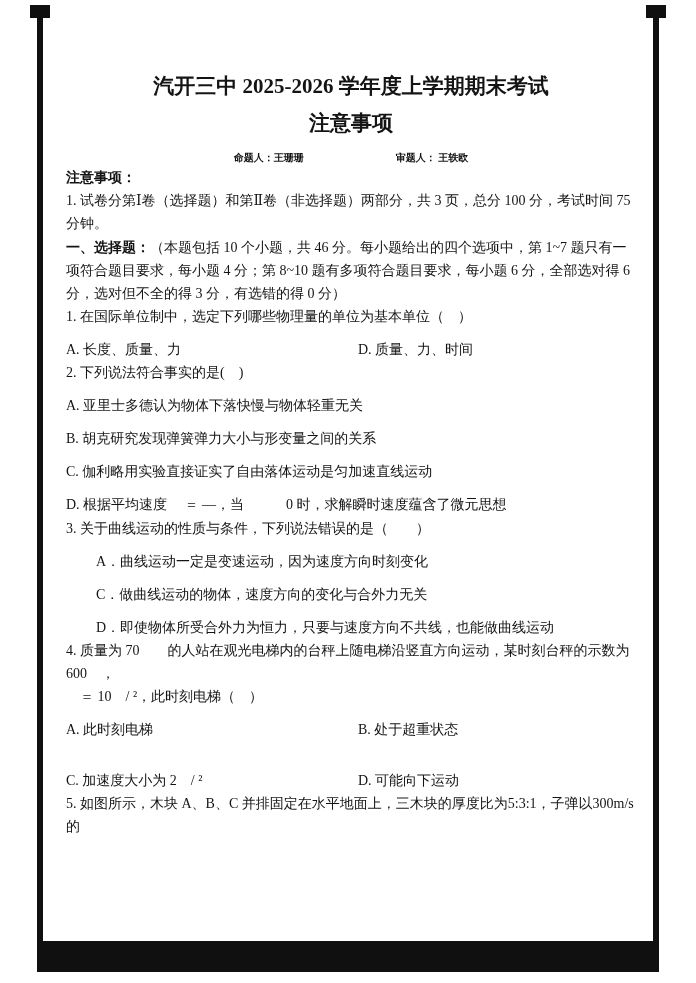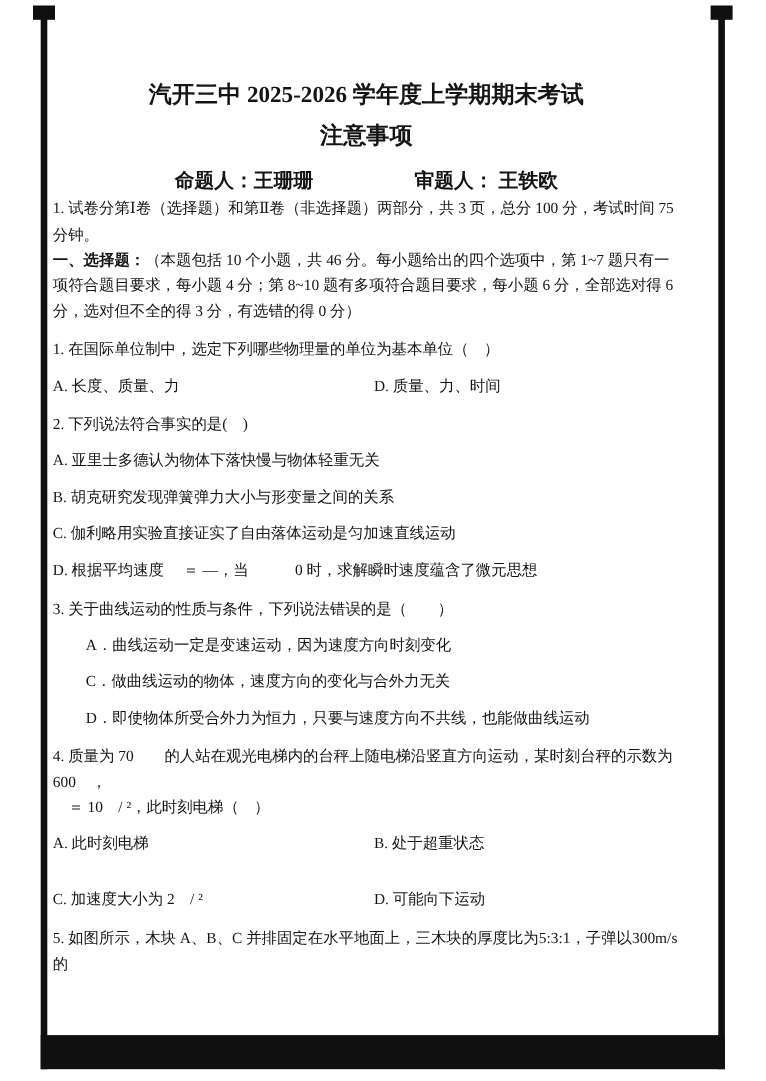--- a/index.html
+++ b/index.html
@@ -15,41 +15,41 @@
   }
   
   .edge { position:absolute; background:#101010; }
   .edge-left   { left:37px;  top:6px;  width:6px;  height:966px; }
   .edge-right  { left:653px; top:6px;  width:6px;  height:966px; }
   .edge-bottom { left:37px;  top:941px; width:622px; height:31px; }
   .nub-tl { left:30px;  top:5px; width:20px; height:13px; }
   .nub-tr { left:646px; top:5px; width:20px; height:13px; }
 
   .content {
-    position:absolute; left:48px; top:72px; width:570px;
+    position:absolute; left:66px; top:72px; width:570px;
     font-size:14px; line-height:1.65;
   }
   .content p { margin:0; }
   .exam-title {
     text-align:center; font-size:21px; font-weight:bold; line-height:1.4;
   }
   .exam-subject {
     text-align:center; font-size:21px; font-weight:bold; line-height:1.4;
     margin-top:8px;
   }
   .byline {
     display:flex; justify-content:center; gap:92px;
-    font-weight:bold; margin-top:11px; font-size:18px;
+    font-weight:bold; margin-top:11px; font-size:10px;
   }
   .notice-heading { font-weight:bold; margin-top:12px; }
   .notice-item { margin-top:7px; }
   .section-heading { margin-top:12px; }
   .section-heading b { font-weight:bold; }
 
-  .question { margin-top:12px; }
+  .question { }
   .stem { }
   .opts-grid {
     display:grid; grid-template-columns:292px auto; row-gap:28px;
     margin-top:10px;
   }
   .opts-stack .opt { display:block; margin-top:10px; }
   .indent .opt { padding-left:30px; }
 </style>
 </head>
 <body>
@@ -65,20 +65,21 @@
   <div class="content">
 
     <h1 class="exam-title">汽开三中 2025-2026 学年度上学期期末考试</h1>
     <h2 class="exam-subject">注意事项</h2>
 
     <div class="byline">
       <span>命题人：王珊珊</span>
       <span>审题人： 王轶欧</span>
     </div>
 
+    <p class="notice-heading">注意事项：</p>
     <p class="notice-item">1.  试卷分第Ⅰ卷（选择题）和第Ⅱ卷（非选择题）两部分，共 3 页，总分 100 分，考试时间 75 分钟。</p>
 
     <p class="section-heading"><b>一、选择题：</b><span>（本题包括 10 个小题，共 46 分。每小题给出的四个选项中，第 1~7 题只有一项符合题目要求，每小题 4 分；第 8~10 题有多项符合题目要求，每小题 6 分，全部选对得 6 分，选对但不全的得 3 分，有选错的得 0 分）</span></p>
 
     <div class="question">
       <p class="stem">1. 在国际单位制中，选定下列哪些物理量的单位为基本单位（　）</p>
       <div class="opts-grid">
         <span class="opt">A. 长度、质量、力</span>
         <span class="opt">D. 质量、力、时间</span>
       </div>

